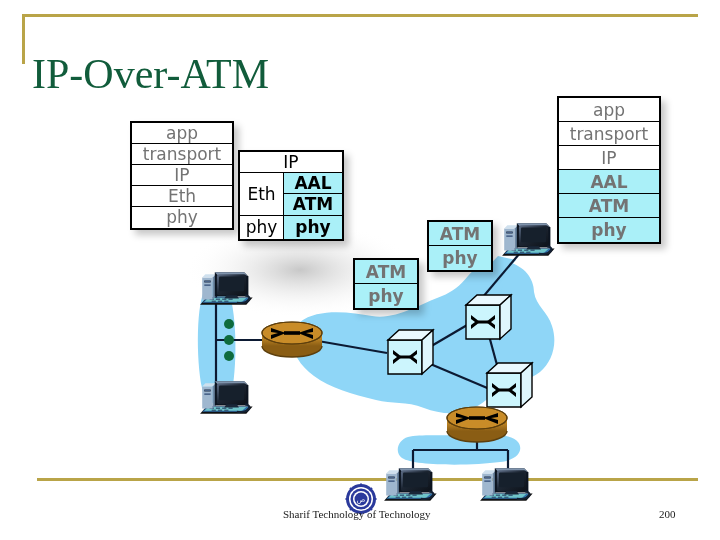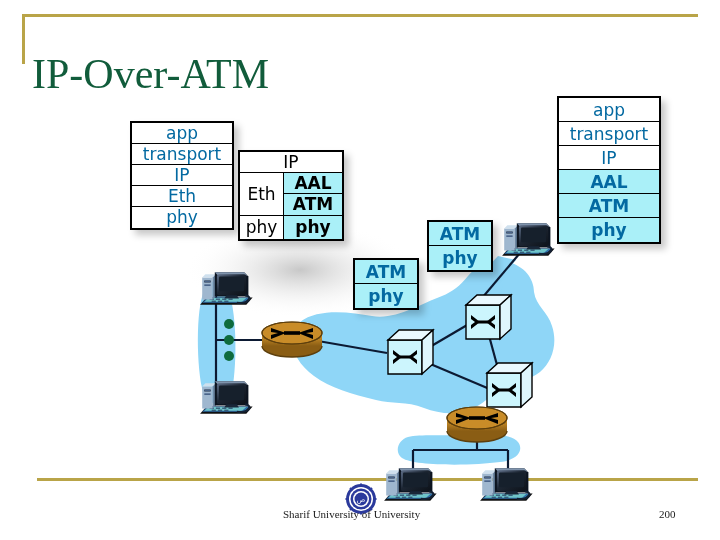--- a/index.html
+++ b/index.html
@@ -46,21 +46,21 @@
     box-sizing:border-box;
   }
   .stack .row{
     border-bottom:1px solid #000;
     text-align:center;
     font-size:17px;
     line-height:21px;
     height:21px;
     white-space:nowrap;
     box-sizing:border-box;
-    color:#0369a1;
+    color:#737373;
   }
   .stack .row:last-child{border-bottom:none;}
   .cyan{background:#aaf0f8;font-weight:bold;}
 
   
   #host-left-stack{left:130px;top:121px;width:104px;}
   #host-left-stack .row{font-size:17px;}
 
   
   #router-stack{left:238px;top:150px;width:106px;}
@@ -356,16 +356,16 @@
 
   <div class="stack" id="host-right-stack">
     <div class="row">app</div>
     <div class="row">transport</div>
     <div class="row">IP</div>
     <div class="row cyan">AAL</div>
     <div class="row cyan">ATM</div>
     <div class="row cyan">phy</div>
   </div>
 
-  <div class="footer-text">Sharif University of University</div>
+  <div class="footer-text">Sharif Technology of Technology</div>
   <div class="page-num">200</div>
 
 </div>
 
 </body></html>

